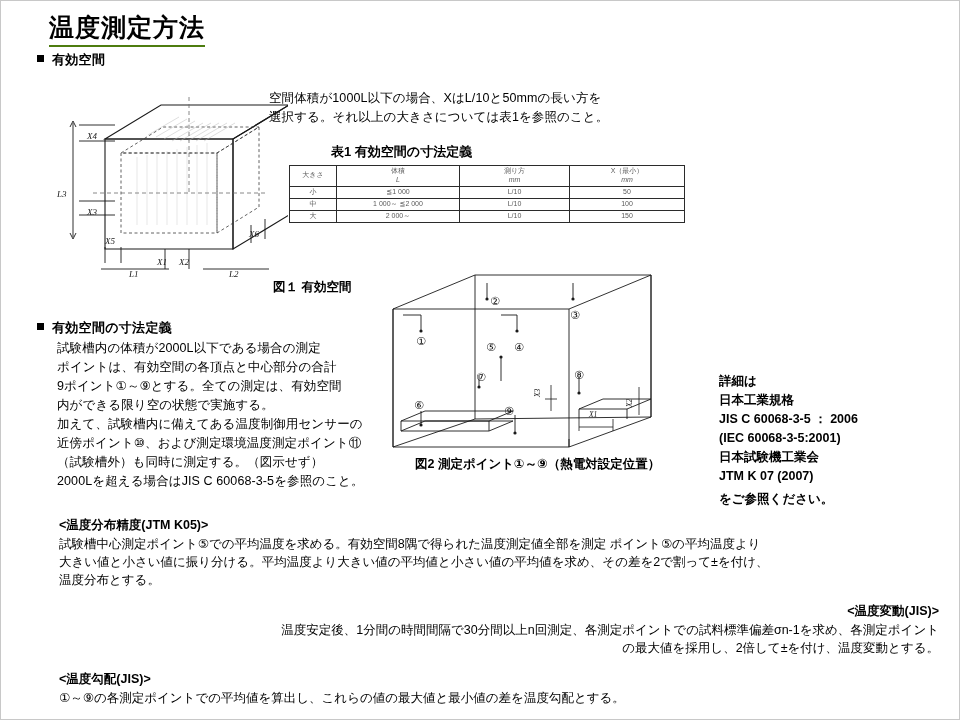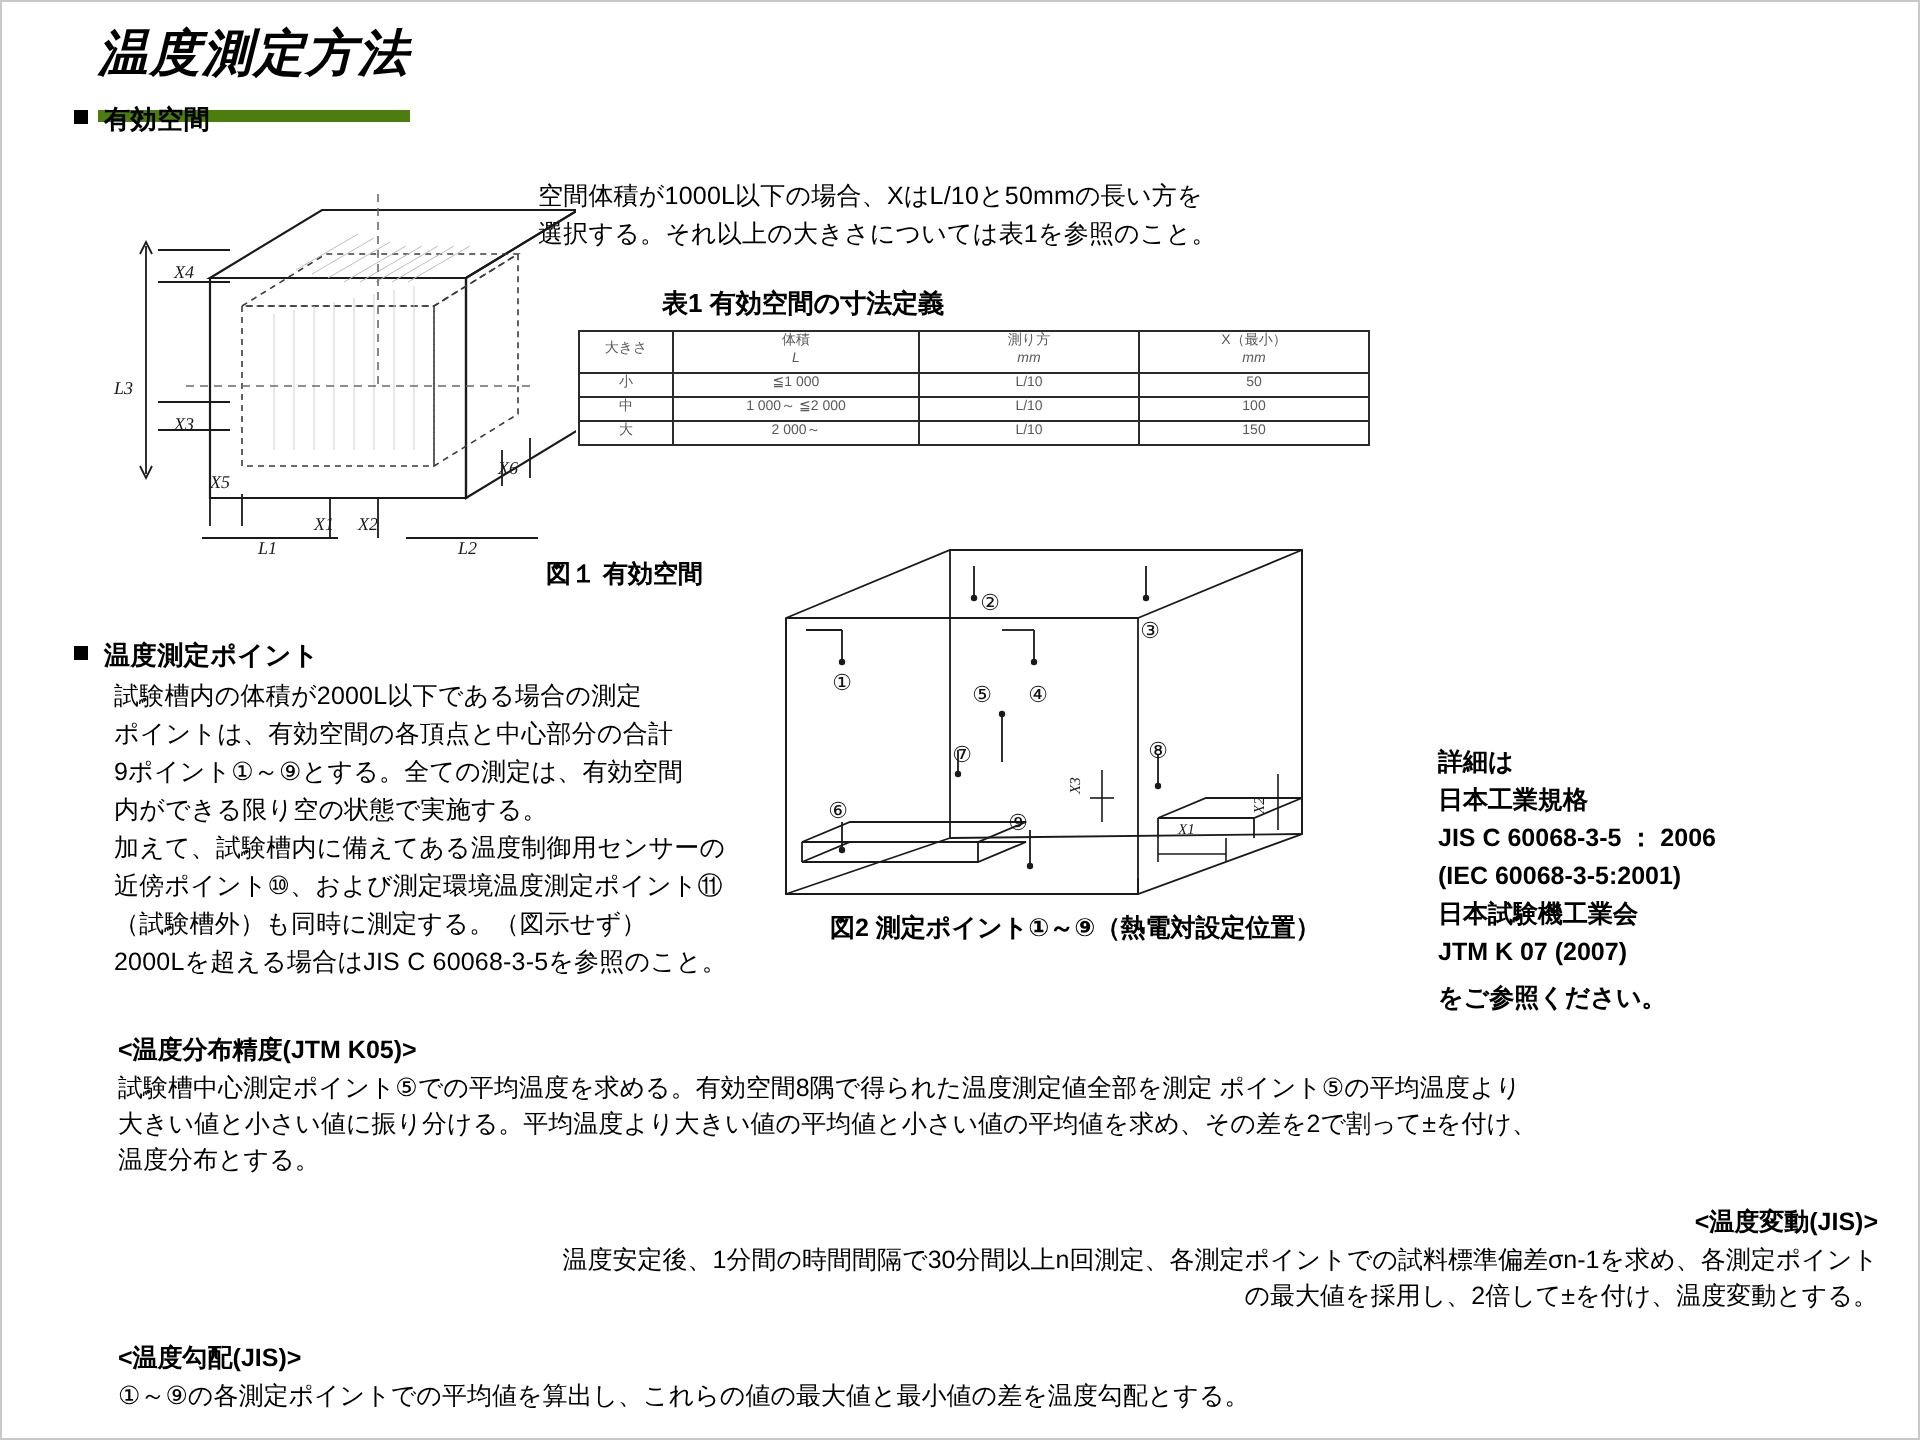--- a/index.html
+++ b/index.html
@@ -23,24 +23,23 @@
     background: #ffffff;
   }
 
   
   .doc-title {
     position: absolute;
     left: 48px;
     top: 12px;
     font-size: 25px;
     font-weight: bold;
-    font-style: italic;
     letter-spacing: 1px;
-    border-bottom: 6px solid #4d7c0f;
-    padding-bottom: 13px;
+    border-bottom: 2px solid #4d7c0f;
+    padding-bottom: 3px;
     line-height: 1.15;
     white-space: nowrap;
   }
 
   
   .sec-head {
     position: absolute;
     font-size: 13px;
     font-weight: bold;
     white-space: nowrap;
@@ -267,21 +266,21 @@
       <tr>
         <td>大</td>
         <td>2 000～</td>
         <td>L/10</td>
         <td>150</td>
       </tr>
     </tbody>
   </table>
 
   <div class="sec-head" style="left:36px; top:318px;">
-    <span class="bullet"></span><span>温度測定ポイント</span>
+    <span class="bullet"></span><span>有効空間の寸法定義</span>
   </div>
 
   <div class="body-text" style="left:56px; top:338px; width:330px; line-height:1.52;">試験槽内の体積が2000L以下である場合の測定
 ポイントは、有効空間の各頂点と中心部分の合計
 9ポイント①～⑨とする。全ての測定は、有効空間
 内ができる限り空の状態で実施する。
 加えて、試験槽内に備えてある温度制御用センサーの
 近傍ポイント⑩、および測定環境温度測定ポイント⑪
 （試験槽外）も同時に測定する。（図示せず）
 2000Lを超える場合はJIS C 60068-3-5を参照のこと。</div>

